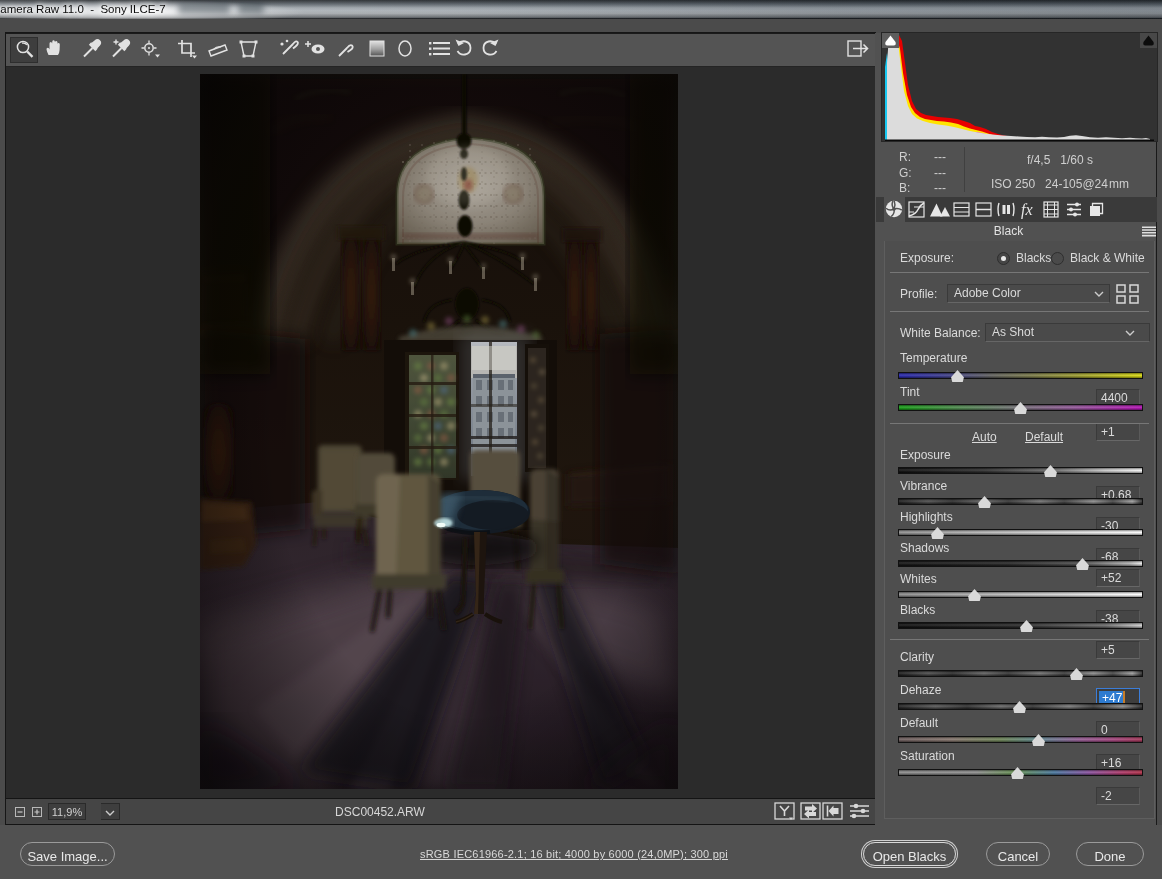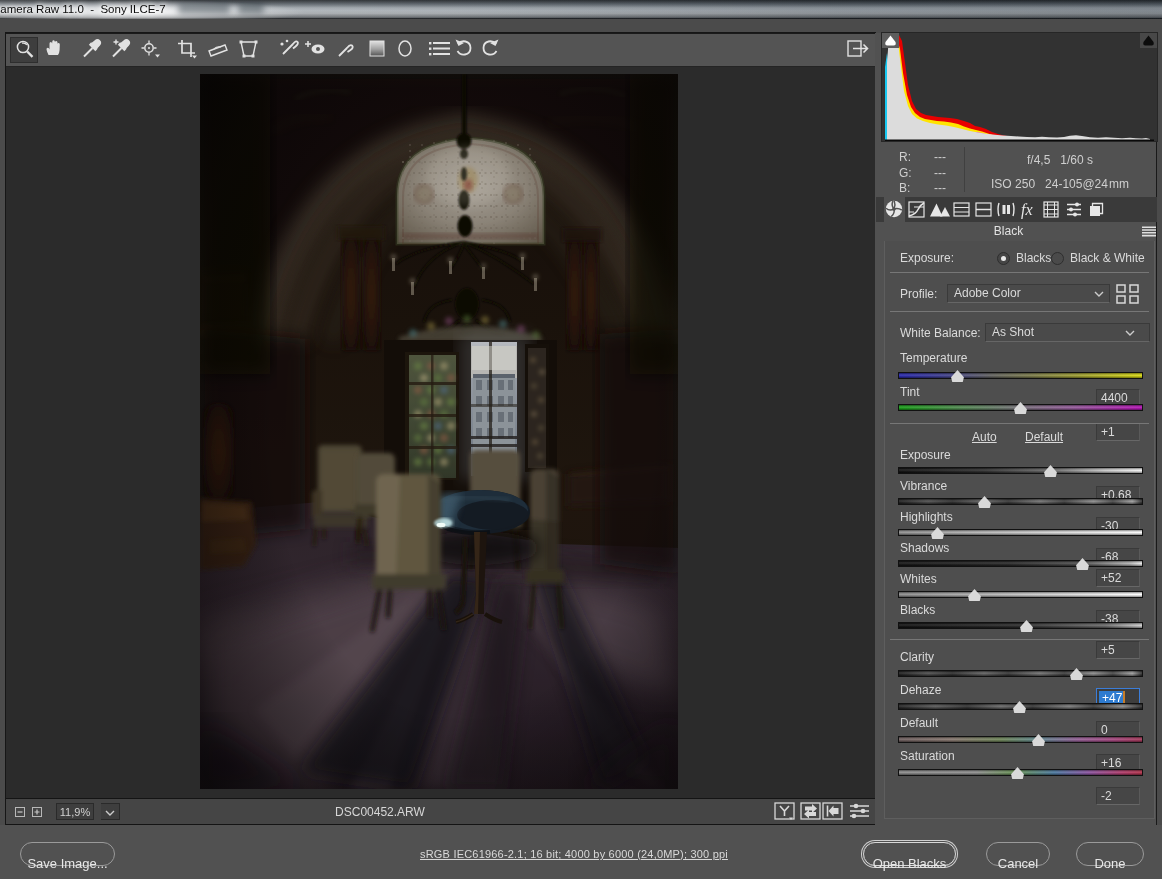--- a/index.html
+++ b/index.html
@@ -37,21 +37,21 @@
         border:1px solid #3a3a3a;border-bottom-color:#676767;border-right-color:#5a5a5a;
         box-sizing:border-box;color:#dadada;font-size:12px;padding:1px 0 0 4px;margin-top:40px;}
   .track{position:absolute;left:898px;width:243px;height:5px;border:1px solid #111;box-sizing:content-box;}
   .thumb{position:absolute;width:15px;height:12px;background:#d9d9d9;
          clip-path:polygon(50% 0,93% 60%,85% 100%,15% 100%,7% 60%);
          filter:drop-shadow(0 0 1px #222);}
   .ddown{position:absolute;height:19px;background:#4a4a4a;border:1px solid #3a3a3a;border-bottom-color:#666;
          box-sizing:border-box;color:#dadada;font-size:12px;padding:1px 0 0 6px;}
   
   .btn{position:absolute;height:24px;border:1px solid #9a9a9a;border-radius:12px;
-       color:#e8e8e8;font-size:13px;text-align:center;box-sizing:border-box;padding-top:13px;background:transparent;}
+       color:#e8e8e8;font-size:13px;text-align:center;box-sizing:border-box;padding-top:6px;background:transparent;}
   #link{color:#d8d8d8;font-size:11px;letter-spacing:0.2px;text-decoration:underline;}
 </style>
 </head>
 <body>
 
   <div class="abs" id="titlebar"></div>
   <div class="abs" id="titleshade"></div>
   <div class="abs" id="titleglow"></div>
   <div class="abs tblur" style="left:178px;width:52px;"></div>
   <div class="abs tblur" style="left:238px;width:26px;"></div>
@@ -456,21 +456,21 @@
 
   <div class="abs" id="statusbar"></div>
   <div class="abs" style="left:15px;top:807px;width:10px;height:10px;border:1px solid #b8b8b8;box-sizing:border-box;"></div>
   <svg class="abs" style="left:16px;top:808px" width="8" height="8" viewBox="0 0 8 8">
     <path d="M1.5 4 L6.5 4" stroke="#c8c8c8" stroke-width="1.2"></path>
   </svg>
   <div class="abs" style="left:32px;top:807px;width:10px;height:10px;border:1px solid #b8b8b8;box-sizing:border-box;"></div>
   <svg class="abs" style="left:33px;top:808px" width="8" height="8" viewBox="0 0 8 8">
     <path d="M1.5 4 L6.5 4 M4 1.5 L4 6.5" stroke="#c8c8c8" stroke-width="1.2"></path>
   </svg>
-  <div class="abs" style="left:56px;top:803px;width:38px;height:17px;background:#3e3e3e;border:1px solid #2a2a2a;box-sizing:border-box;color:#d0d0d0;font-size:11px;text-align:center;padding-top:2px;">11,9%</div>
+  <div class="abs" style="left:48px;top:803px;width:38px;height:17px;background:#3e3e3e;border:1px solid #2a2a2a;box-sizing:border-box;color:#d0d0d0;font-size:11px;text-align:center;padding-top:2px;">11,9%</div>
   <div class="abs" style="left:101px;top:803px;width:19px;height:17px;background:#3e3e3e;border:1px solid #2a2a2a;border-left:none;box-sizing:border-box;"></div>
   <svg class="abs" style="left:105px;top:810px" width="10" height="6" viewBox="0 0 10 6">
     <path d="M1 1 L5 5 L9 1" fill="none" stroke="#ccc" stroke-width="1.4"></path>
   </svg>
   <div class="abs" style="left:300px;top:805px;width:160px;text-align:center;color:#d6d6d6;font-size:12px;">DSC00452.ARW</div>
 
   <svg class="abs" style="left:774px;top:801px" width="96" height="20" viewBox="0 0 96 20">
     <g fill="none" stroke="#d8d8d8" stroke-width="1.3">
       <rect x="1" y="2" width="19" height="16"></rect>
       <path d="M6 5 L10.5 10 L15 5 M10.5 10 L10.5 15" stroke-width="1.6"></path>

